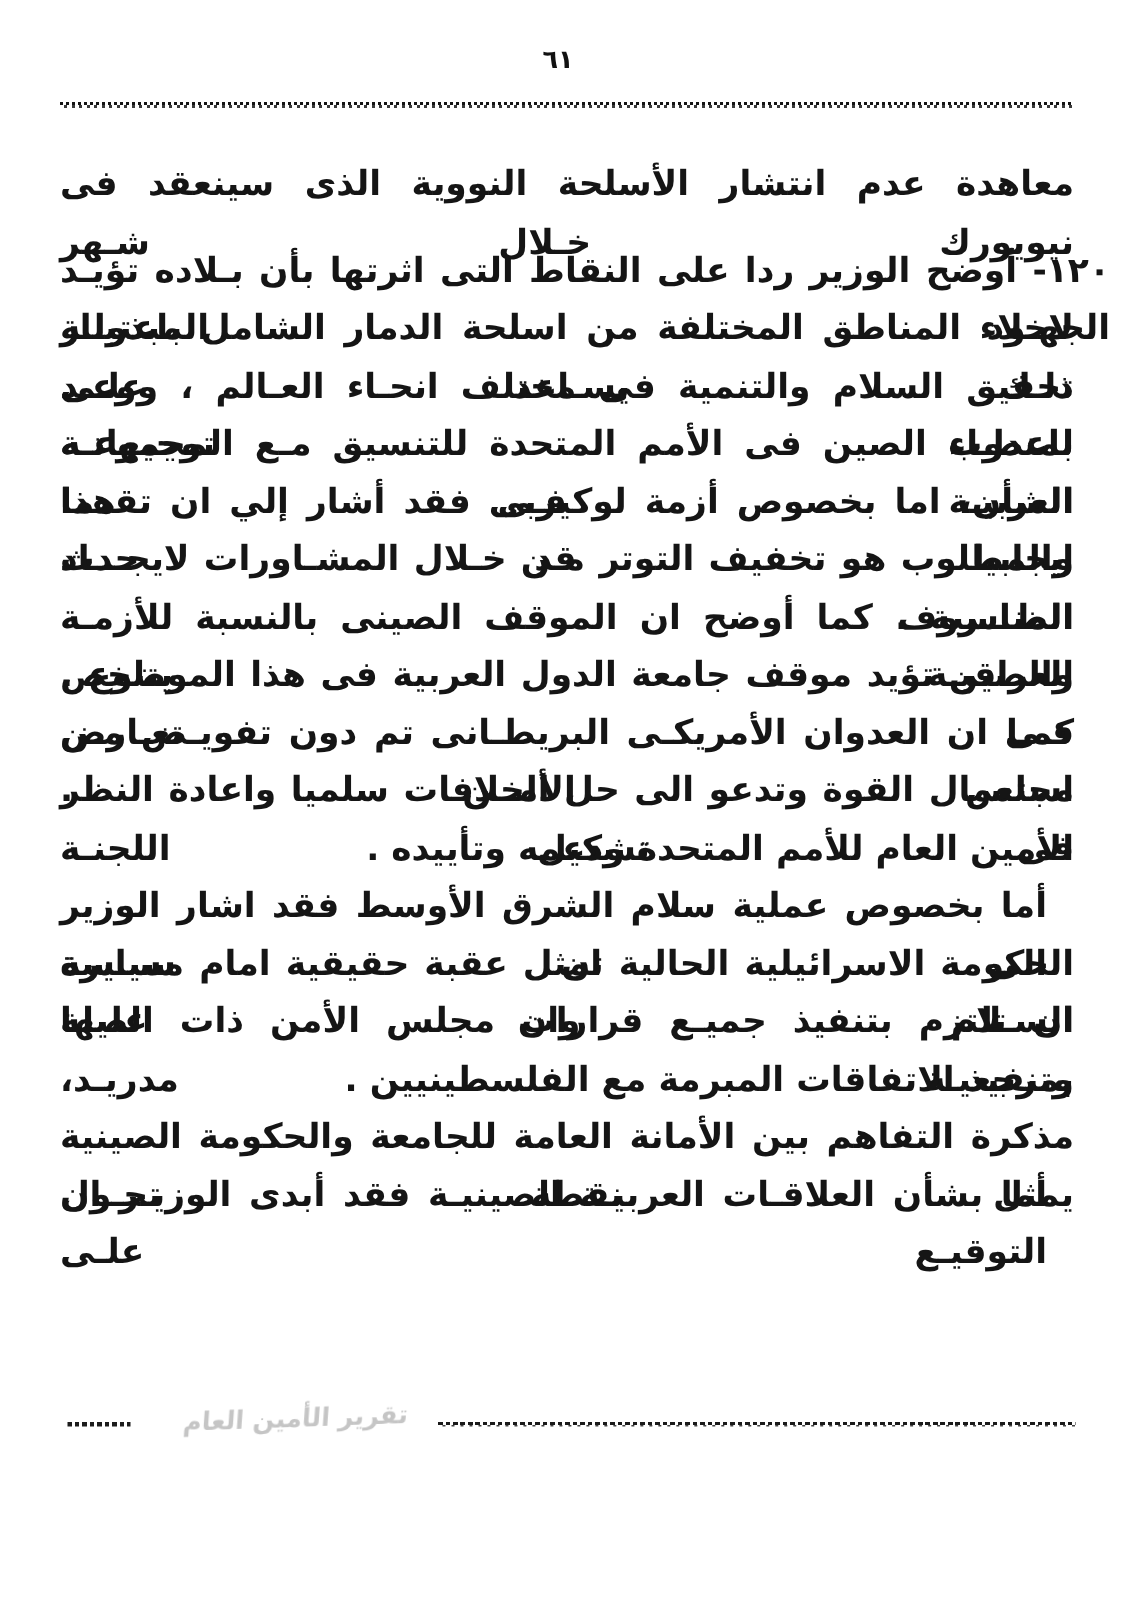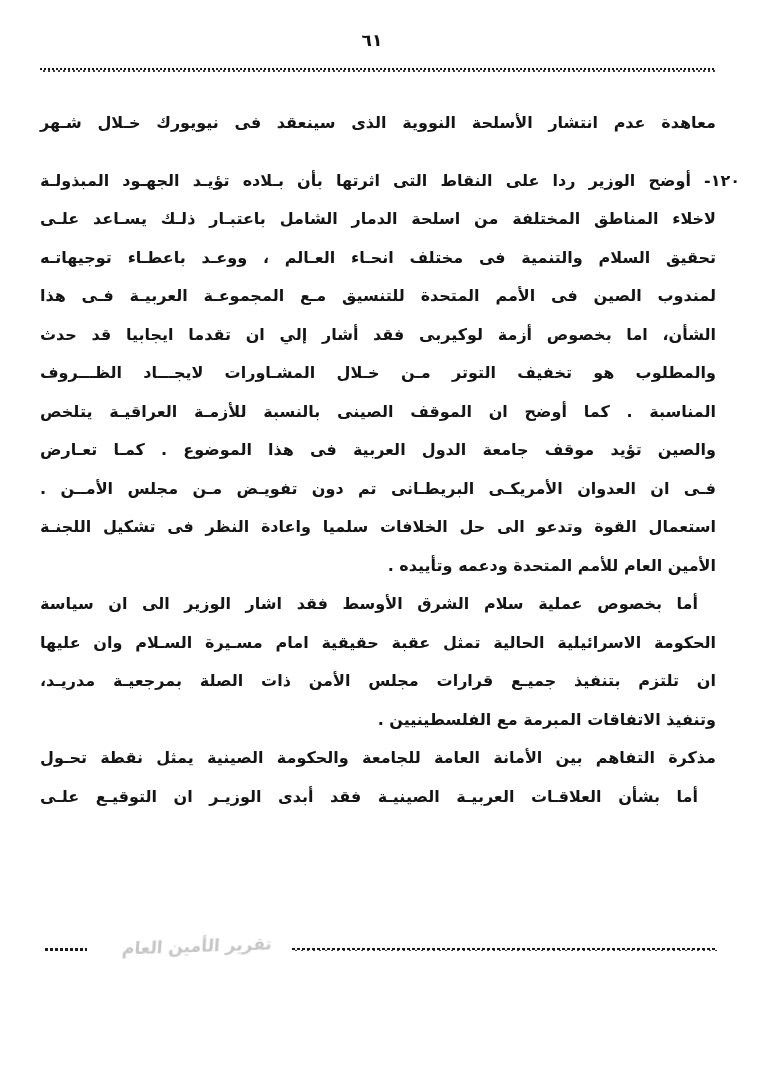--- a/index.html
+++ b/index.html
@@ -43,21 +43,21 @@
     background-repeat: repeat-x;
   }
 
   
   .text-body {
     position: absolute;
     top: 104px;
     right: 42px;
     left: 40px;
     direction: rtl;
-    font-size: 16px;
+    font-size: 23px;
     font-weight: 700;
     line-height: 38.5px;
     color: #151515;
   }
   .line {
     text-align: justify;
     text-align-last: justify;
     white-space: normal;
     height: 38.5px;
     overflow: visible;

